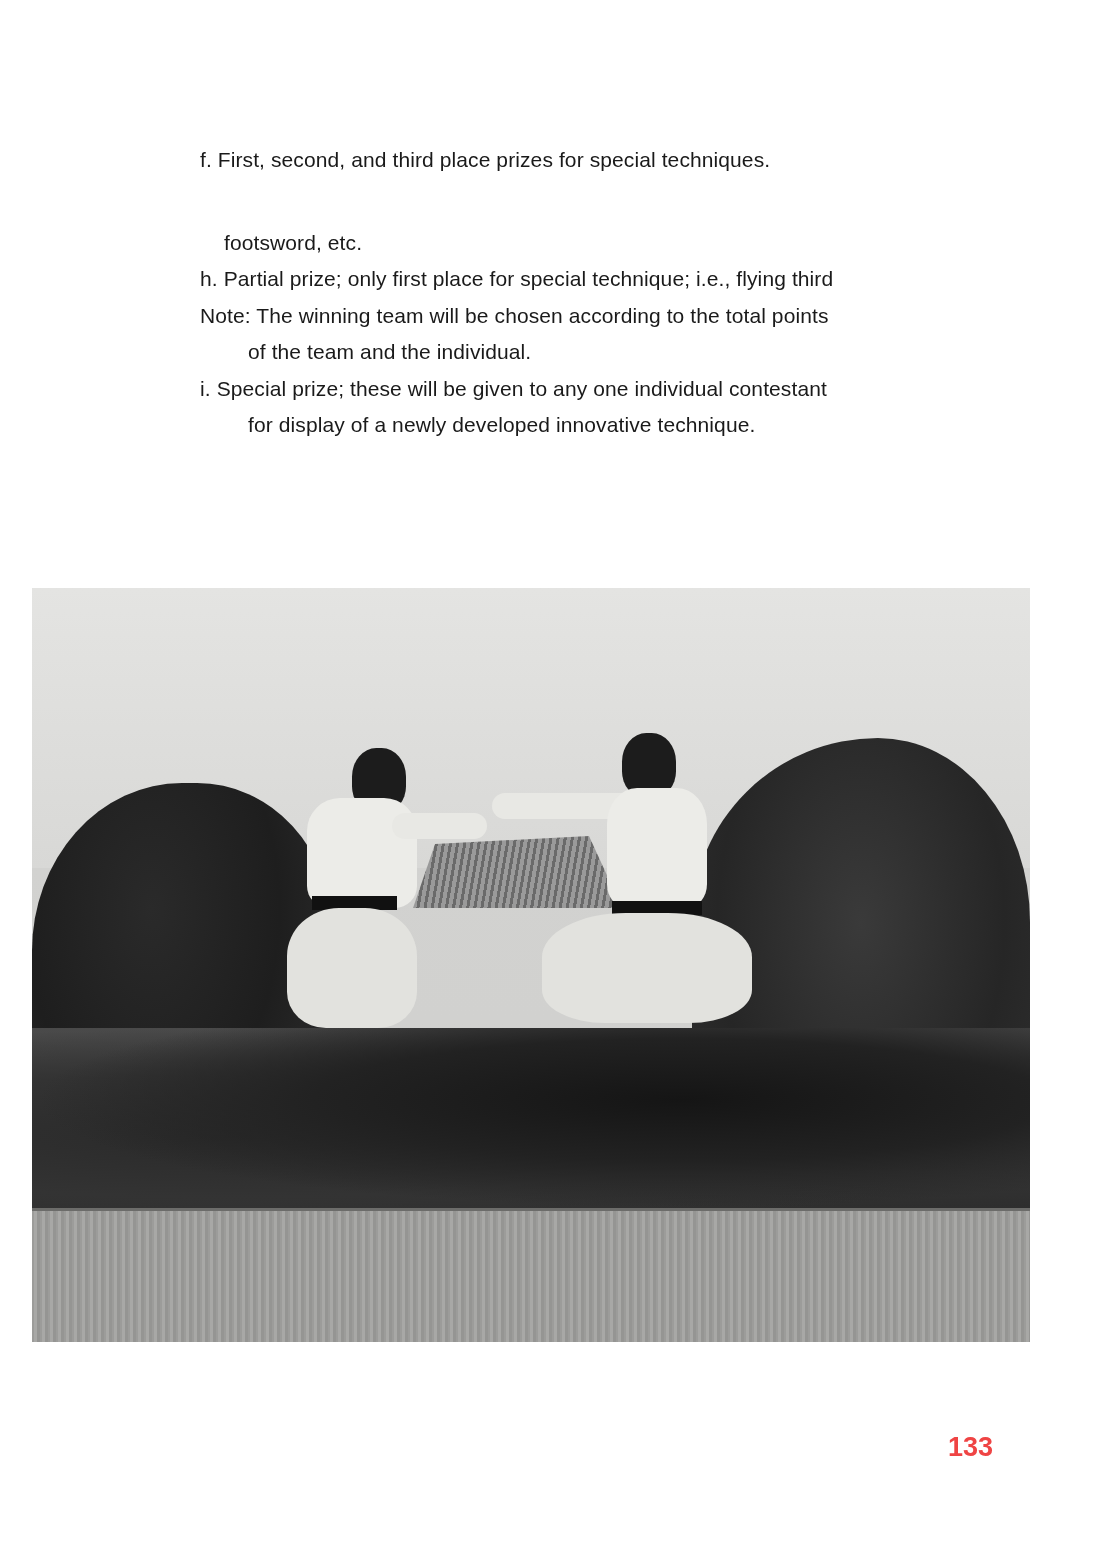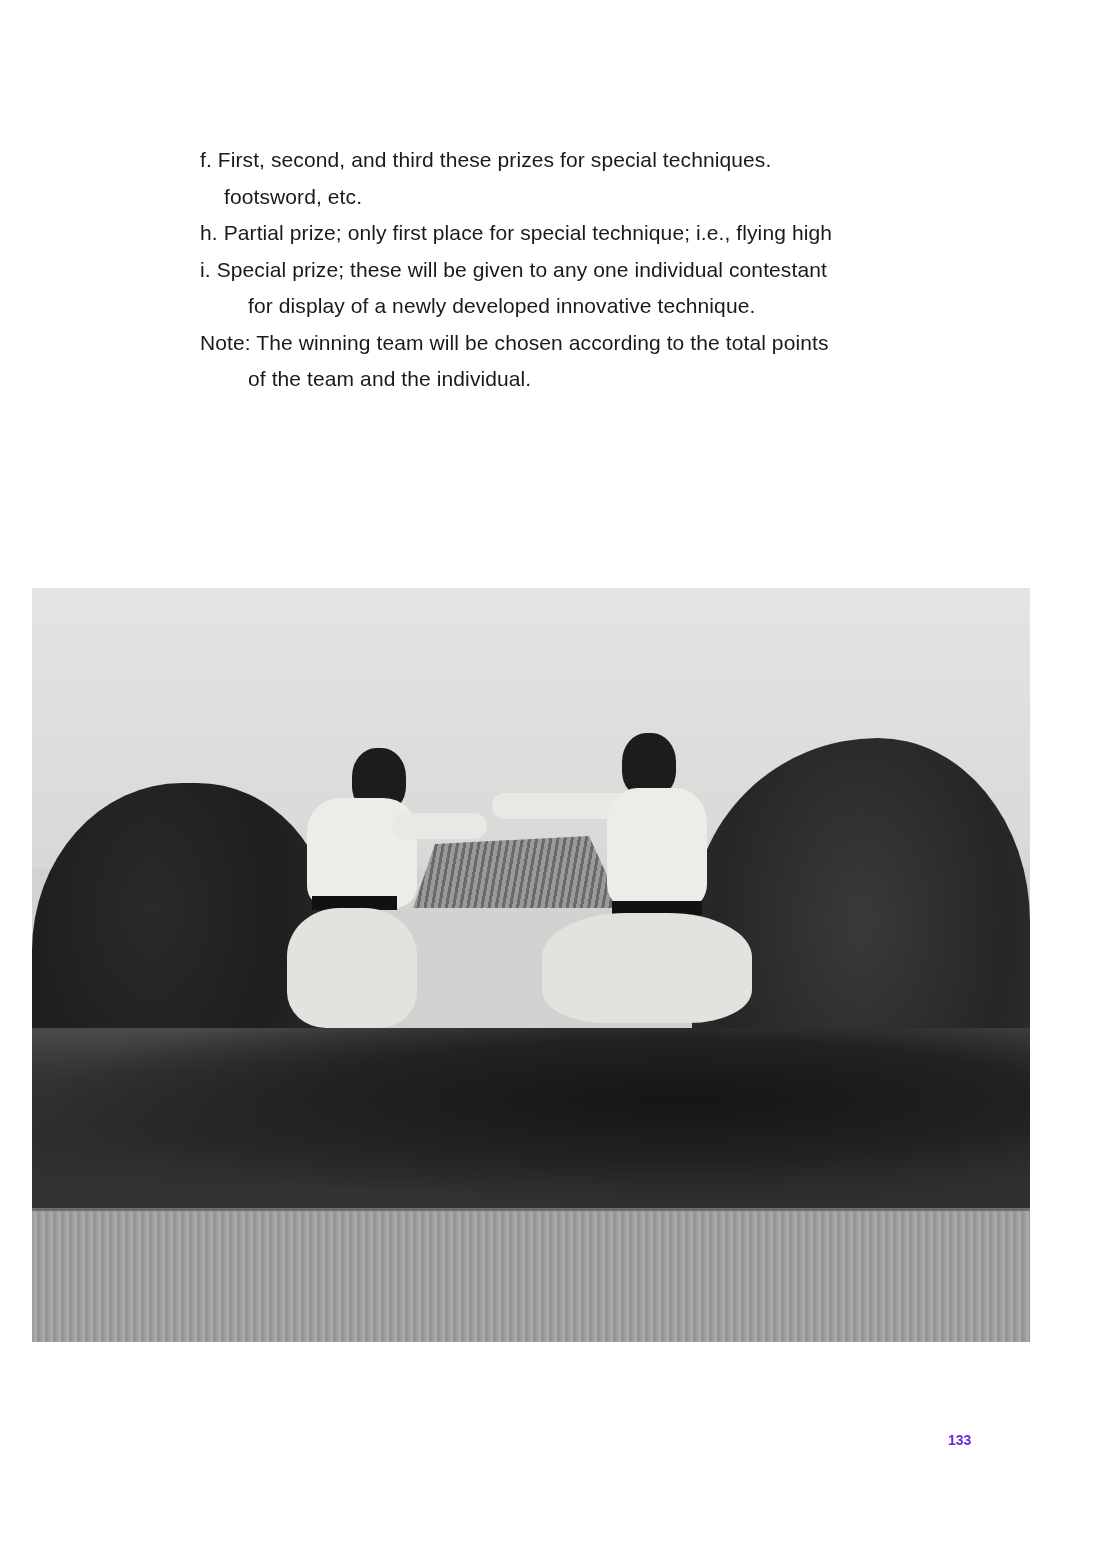--- a/index.html
+++ b/index.html
@@ -7,21 +7,21 @@
       width: 1119px; height: 1548px; background: #ffffff;
       position: relative; overflow: hidden;
       font-family: "Liberation Sans", sans-serif; color: #1a1a1a;
     }
     .text-block {
       position: absolute; left: 200px; top: 142px; width: 800px;
       font-size: 21px; line-height: 36.5px; letter-spacing: 0.1px;
     }
     .item { position: relative; white-space: nowrap; }
     .item .line2 { padding-left: 48px; }
-    .item.g .line2 { padding-left: 24px; }
+    .item.g .line2 { padding-left: 24px; margin-top: 46px; }
     .photo {
       position: absolute; left: 32px; top: 588px; width: 998px; height: 754px;
       overflow: hidden;
       background: linear-gradient(180deg, #e6e6e4 0%, #dcdcda 30%, #d2d2d0 36%, #cfcfcd 100%);
     }
     .sky { position: absolute; left:0; top:0; width:100%; height:280px;
       background: linear-gradient(180deg, #e4e4e2, #d8d8d6); }
     .trees-left { position:absolute; left:0; top:195px; width:300px; height:420px;
       background: radial-gradient(ellipse at 40% 30%, #2a2a2a 0%, #1e1e1e 50%, #333 100%);
       border-radius: 50% 45% 10% 10% / 40% 35% 5% 5%; }
@@ -39,43 +39,43 @@
       background: repeating-linear-gradient(90deg, #9c9c9a 0 2px, #a8a8a6 2px 5px, #959593 5px 8px);
       border-top: 3px solid #6c6c6a; }
     .fighter { position:absolute; }
     .fighter .head { position:absolute; width:54px; height:64px; background:#1c1c1c; border-radius:45% 45% 40% 40%; }
     .fighter .body { position:absolute; background:#ecece8; border-radius: 30% 30% 20% 20%; }
     .fighter .belt { position:absolute; height:14px; background:#111; }
     .fighter .legs { position:absolute; background:#e2e2de; border-radius: 40% 40% 30% 30%; }
     .fighter .arm { position:absolute; height:26px; background:#e8e8e4; border-radius: 13px; }
     .page-number {
       position:absolute; left:948px; top:1432px;
-      font-size: 14px; font-weight: bold; color:#6d28d9;
+      font-size: 27px; font-weight: bold; color:#ef4444;
     }
   </style>
 </head>
 <body>
 
 <div class="text-block">
   <div class="item f">
-    <div>f.  First, second, and third these prizes for special techniques.</div>
+    <div>f.  First, second, and third place prizes for special techniques.</div>
   </div>
   <div class="item g">
     <div class="line2">footsword, etc.</div>
   </div>
   <div class="item h">
-    <div>h.  Partial prize; only first place for special technique; i.e., flying high</div>
+    <div>h.  Partial prize; only first place for special technique; i.e., flying third</div>
+  </div>
+  <div class="item note">
+    <div>Note: The winning team will be chosen according to the total points</div>
+    <div class="line2">of the team and the individual.</div>
   </div>
   <div class="item i">
     <div>i.  Special prize; these will be given to any one individual contestant</div>
     <div class="line2">for display of a newly developed innovative technique.</div>
-  </div>
-  <div class="item note">
-    <div>Note: The winning team will be chosen according to the total points</div>
-    <div class="line2">of the team and the individual.</div>
   </div>
 </div>
 
 <div class="photo" title="Black-and-white photograph of two martial artists in white uniforms with black belts performing mid-air jumping techniques in front of trees, shrubs, and a traditional Korean tiled roof, on a lawn">
   <div class="sky"></div>
   <div class="trees-right"></div>
   <div class="trees-left"></div>
   <div class="roof"></div>
   <div class="shrubs"></div>
   <div class="lawn"></div>

